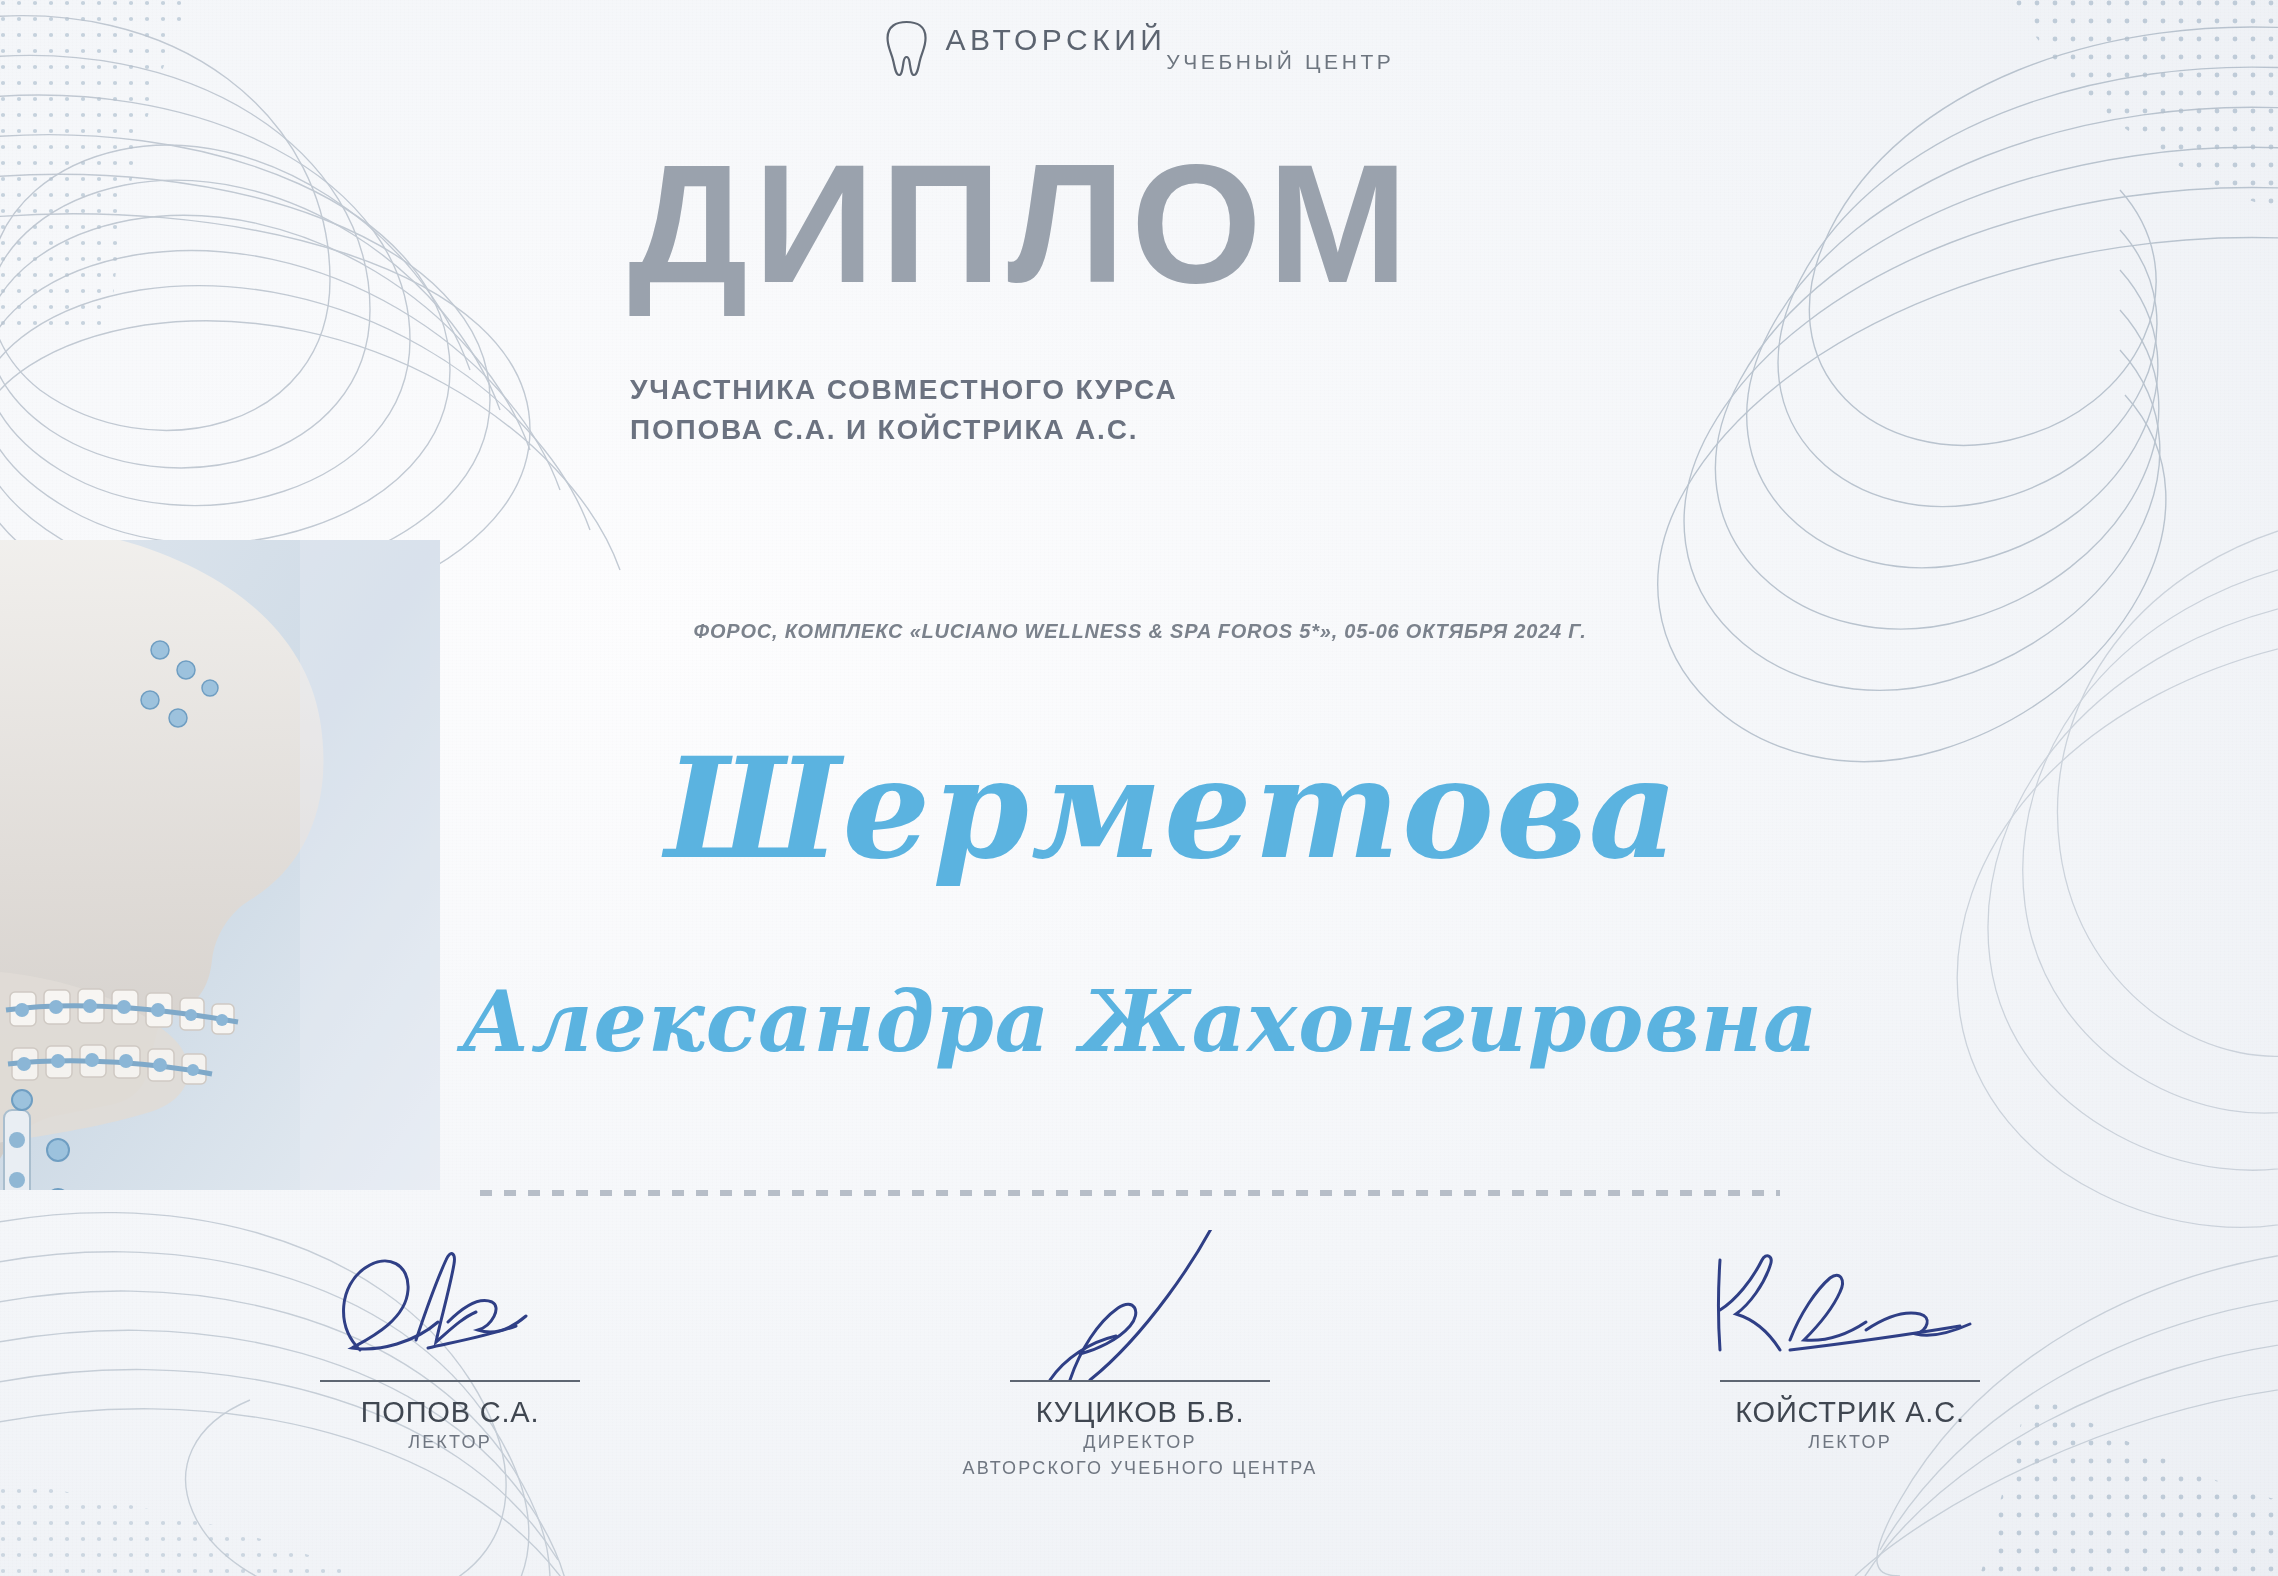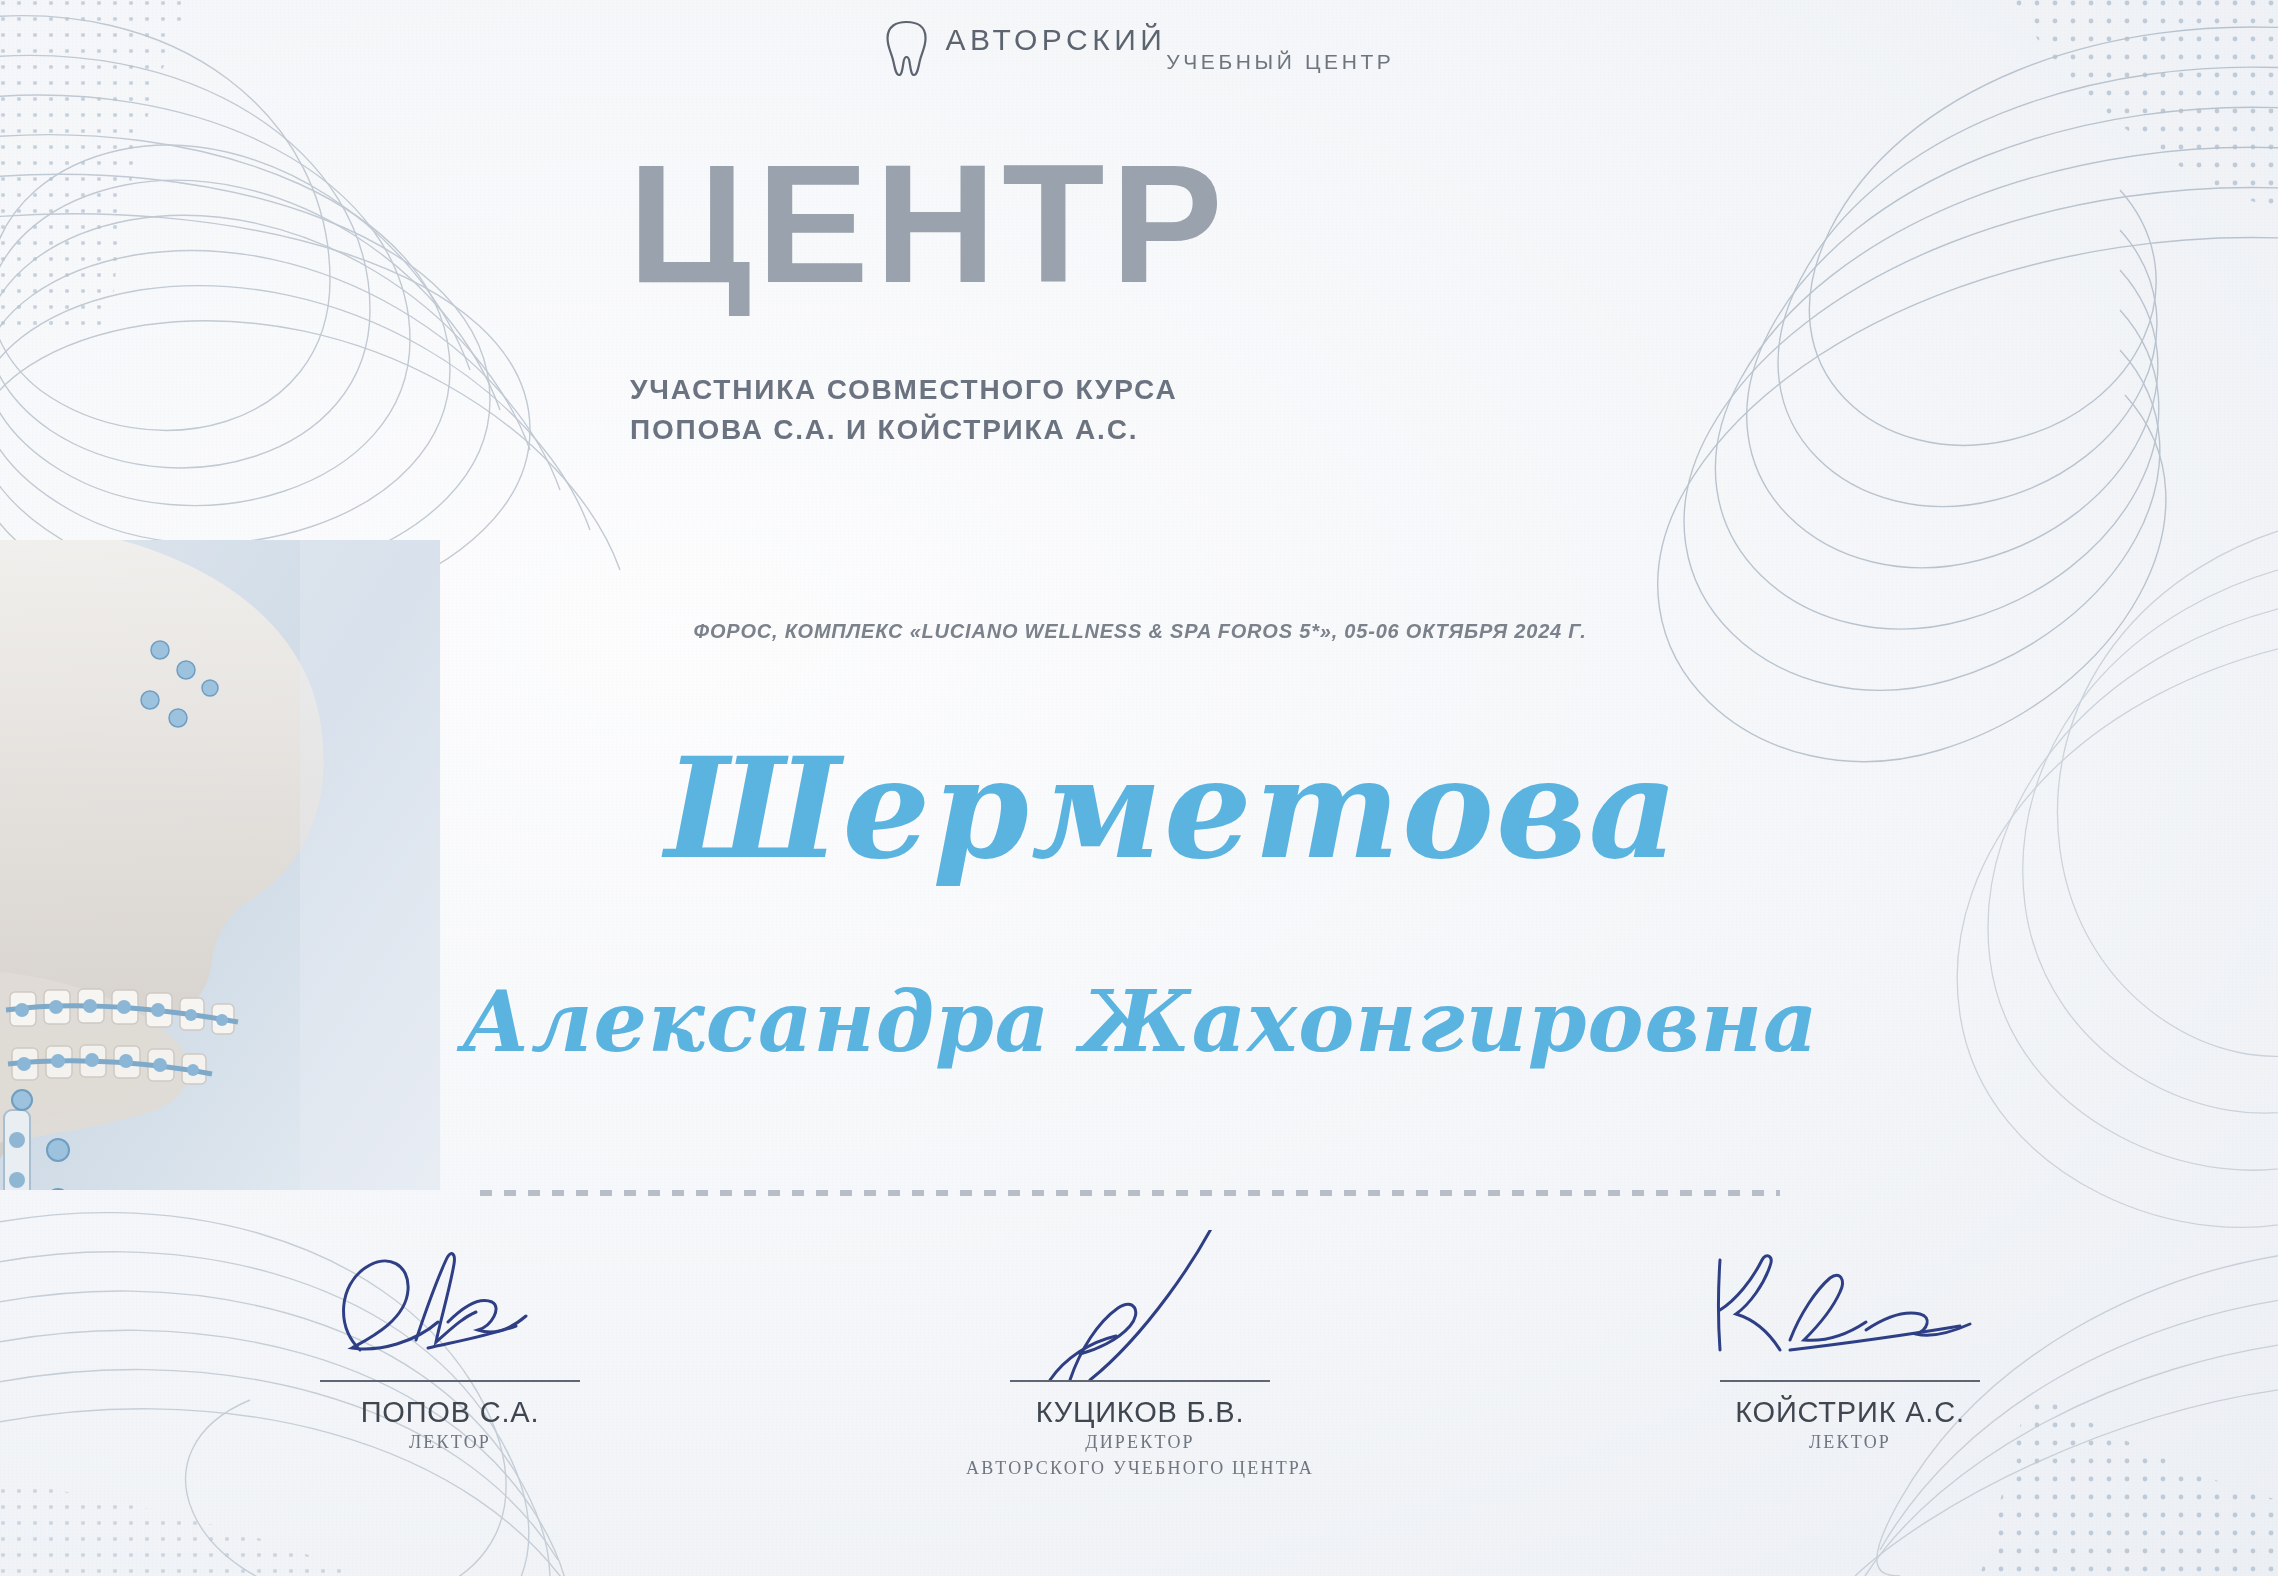--- a/index.html
+++ b/index.html
@@ -203,21 +203,20 @@
     color: #3f4650;
     letter-spacing: 0.8px;
     margin-bottom: 0;
   }
   .sig-role {
     font-size: 18px;
     font-weight: 400;
     color: #6f7681;
     letter-spacing: 2.2px;
     line-height: 1.45;
-    font-family: Liberation Serif, serif;
   }
 </style>
 </head>
 <body>
 
 <div class="diploma">
 
   <svg class="deco-svg" viewBox="0 0 2278 1576" preserveAspectRatio="none">
     <defs>
       <linearGradient id="gwave" x1="0" y1="0" x2="1" y2="1">
@@ -309,21 +308,21 @@
   <div class="logo-block">
     <svg class="logo-tooth" viewBox="0 0 46 60">
       <path d="M23 4 C13 4 4 8 4 20 C4 30 8 34 10 44 C11.5 51 12.5 57 15.5 57 C18.5 57 19 50 20 44 C20.6 40.5 21.5 39 23 39 C24.5 39 25.4 40.5 26 44 C27 50 27.5 57 30.5 57 C33.5 57 34.5 51 36 44 C38 34 42 30 42 20 C42 8 33 4 23 4 Z" fill="none" stroke="#5c6470" stroke-width="2.2" stroke-linejoin="round"></path>
     </svg>
     <div class="logo-text">
       <div class="logo-line1">АВТОРСКИЙ</div>
       <div class="logo-line2">УЧЕБНЫЙ ЦЕНТР</div>
     </div>
   </div>
 
-  <div class="title-main">ЦЕНТР</div>
+  <div class="title-main">ДИПЛОМ</div>
 
   <div class="subtitle">
     <div>УЧАСТНИКА СОВМЕСТНОГО КУРСА</div>
     <div>ПОПОВА С.А.  И КОЙСТРИКА А.С.</div>
   </div>
 
 
   <div class="venue">ФОРОС,  КОМПЛЕКС «LUCIANO WELLNESS &amp; SPA FOROS 5*», 05-06 ОКТЯБРЯ 2024 Г.</div>
 
   <div class="recipient-last">Шерметова</div>

